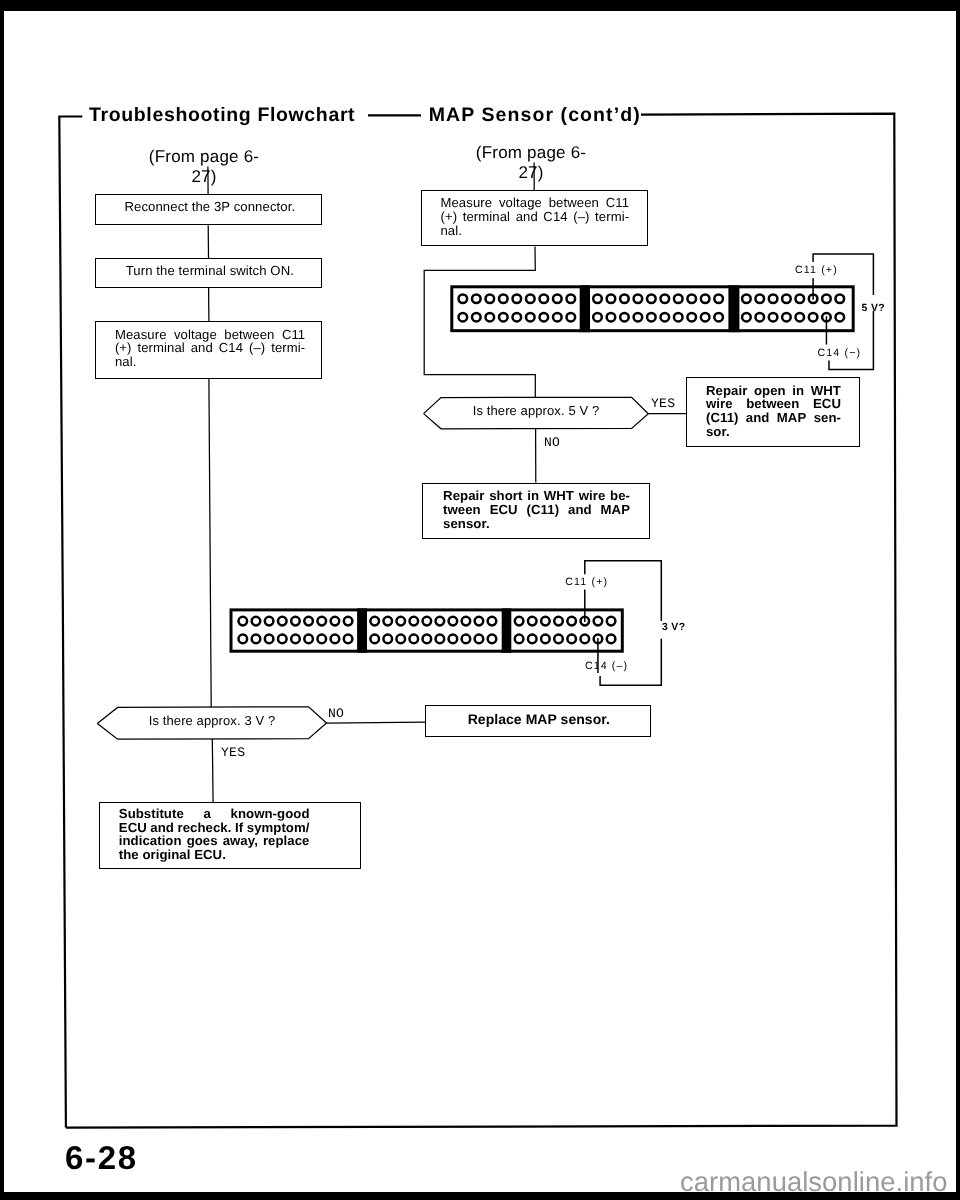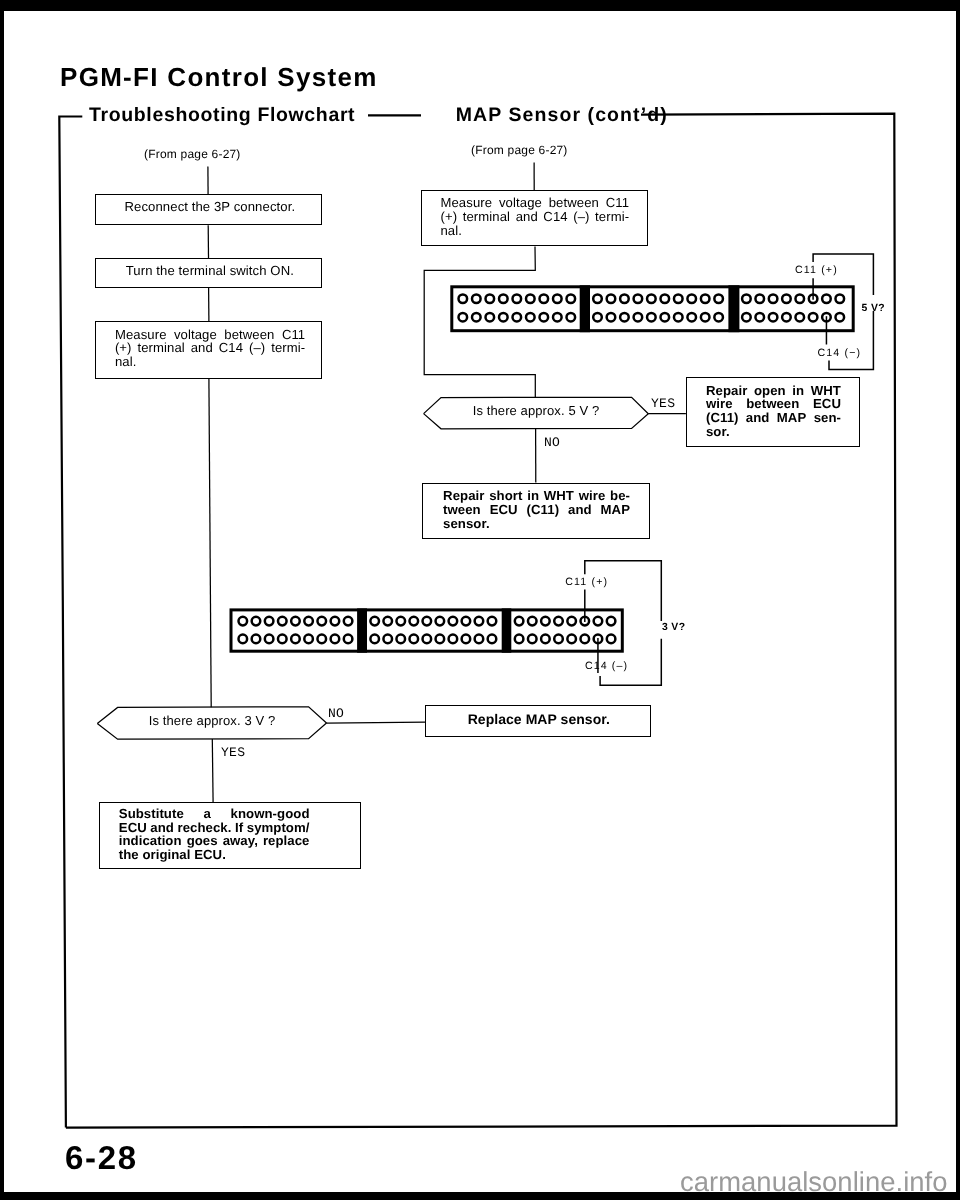--- a/index.html
+++ b/index.html
@@ -6,23 +6,23 @@
   html,body{margin:0;padding:0;background:#000;}
   .page{position:relative;width:960px;height:1200px;background:#000;overflow:hidden;
         font-family:"Liberation Sans",sans-serif;color:#000;
         -webkit-font-smoothing:antialiased;text-rendering:geometricPrecision;}
   .sheet{position:absolute;left:4px;top:10.5px;width:951.8px;height:1181.4px;background:#fff;}
   .abs{position:absolute;}
 
   .title{left:60px;top:62px;font-size:26px;font-weight:bold;letter-spacing:1.3px;}
   .hdr{font-size:19.5px;font-weight:bold;}
   .hdr-l{left:89px;top:103.9px;letter-spacing:0.64px;}
-  .hdr-r{left:428.8px;top:103.9px;letter-spacing:1.08px;margin-left:27px;}
-
-  .fromp{font-size:12px;letter-spacing:0.2px;text-align:left;}
+  .hdr-r{left:428.8px;top:103.9px;letter-spacing:1.08px;}
+
+  .fromp{font-size:17px;letter-spacing:0.2px;text-align:center;}
 
   .box{border:1px solid #000;background:#fff;box-sizing:border-box;}
 
   .pagenum{left:65px;top:1138.5px;font-size:33px;font-weight:bold;letter-spacing:1.7px;}
   .wm{left:680px;top:1165.5px;font-size:27.4px;color:#9a9a9a;letter-spacing:0.05px;}
 
   svg.ov{position:absolute;left:0;top:0;width:960px;height:1200px;overflow:visible;}
   .dlbl{font-size:13px;letter-spacing:0.3px;font-family:Liberation Mono, monospace;}
   .hextext{font-size:13px;text-align:center;letter-spacing:0.1px;}
   .pinlbl{font-size:10.6px;letter-spacing:1.15px;}
@@ -178,21 +178,20 @@
       <path d="M813.1 278.3 L 813.1 299.76030000000003" fill="none" stroke="#000" stroke-width="1.5"></path>
       <path d="M826.4399999999999 316.192 L 826.4399999999999 344.5" fill="none" stroke="#000" stroke-width="1.5"></path>
       <path d="M813.1 262 L 813.1 254 L 873.4 254 L 873.4 294.9" fill="none" stroke="#000" stroke-width="1.5"></path>
       <path d="M873.4 311.1 L 873.4 369.6 L 829 369.6 L 829 360.4" fill="none" stroke="#000" stroke-width="1.5"></path>
       <path d="M584.8000000000001 589.5 L 584.8000000000001 622.1141" fill="none" stroke="#000" stroke-width="1.5"></path>
       <path d="M597.94 637.8783999999999 L 597.94 673.1" fill="none" stroke="#000" stroke-width="1.5"></path>
       <path d="M584.8000000000001 574.2 L 584.8000000000001 560.7 L 661.3 560.7 L 661.3 620.9" fill="none" stroke="#000" stroke-width="1.5"></path>
       <path d="M661.3 638.8 L 661.3 685.3 L 600.1 685.3 L 600.1 676" fill="none" stroke="#000" stroke-width="1.5"></path>
     </svg>
 
-  <div class="abs title">PGM-FI Control System</div>
   <div class="abs hdr hdr-l">Troubleshooting Flowchart</div>
   <div class="abs hdr hdr-r">MAP Sensor (cont’d)</div>
 
   <div class="abs fromp" style="left:144px;top:147px;width:120px">(From page 6-27)</div>
   <div class="abs fromp" style="left:471px;top:143px;width:120px">(From page 6-27)</div>
 
   <div class="abs box" style="left:95.2px;top:194px;width:227.3px;height:31.2px;">
     <div class="t1 ctrtxt" style="left:0;top:4.3px;width:227.3px;">Reconnect the 3P connector.</div>
   </div>
   <div class="abs box" style="left:95.2px;top:257.9px;width:227.3px;height:30.2px;">

